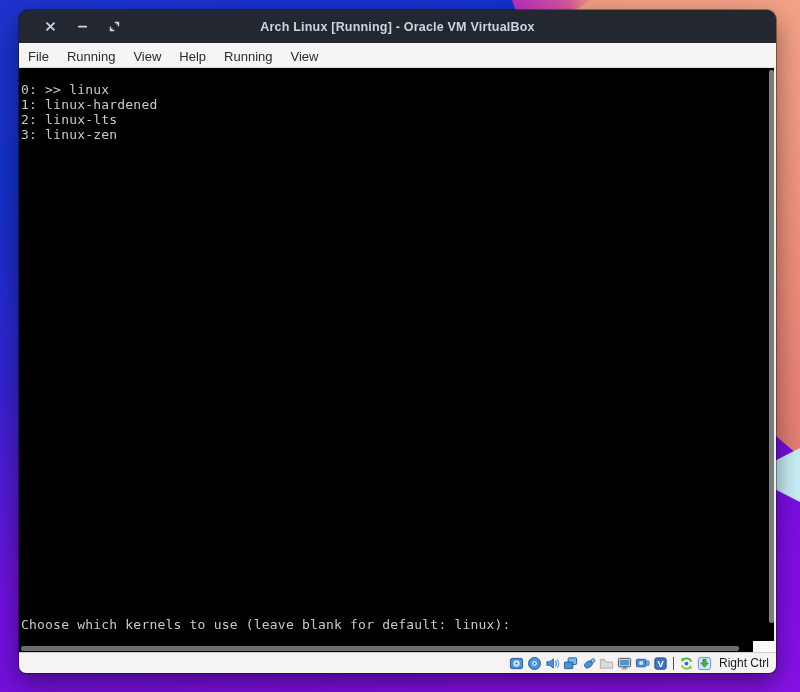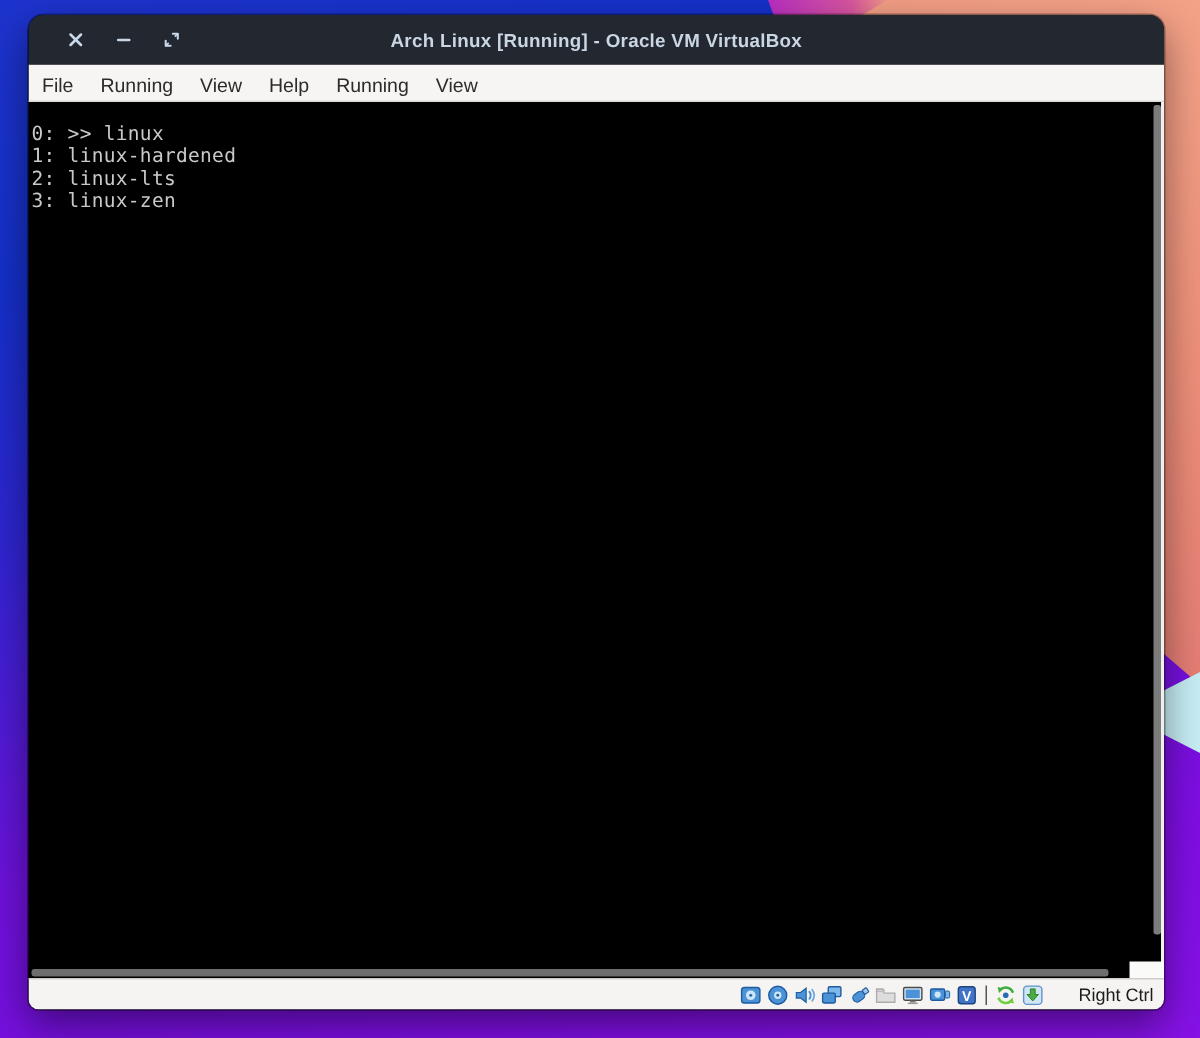--- a/index.html
+++ b/index.html
@@ -91,21 +91,21 @@
     background: #f5f4f2;
     border-top: 1px solid #cfcdc9;
     display: flex; align-items: center; justify-content: flex-end;
     padding-right: 7px; box-sizing: border-box;
     gap: 3px;
   }
   .sb-icon { width: 15px; height: 15px; display: inline-flex; }
   .sb-icon svg { width: 15px; height: 15px; }
   .sb-icon.dim { opacity: .92; }
   .sb-sep { width: 1px; height: 13px; background: #555; margin: 0 2px; }
-  .hostkey { font-size: 12px; color: #1c1c1c; margin-left: 20px; }
+  .hostkey { font-size: 12px; color: #1c1c1c; margin-left: 4px; }
 </style>
 </head>
 <body>
 
 <div class="wallpaper">
   <div class="wp-base"></div>
   <div class="wp-warm"></div>
   <div class="wp-magenta"></div>
   <div class="wp-cyan"></div>
 </div>
@@ -144,20 +144,21 @@
     <span class="menu-item">View</span>
   </div>
 
   <div class="terminal">
     <div class="kernel-list">
       <div class="term-line">0: &gt;&gt; linux</div>
       <div class="term-line">1: linux-hardened</div>
       <div class="term-line">2: linux-lts</div>
       <div class="term-line">3: linux-zen</div>
     </div>
+    <div class="term-prompt">Choose which kernels to use (leave blank for default: linux):</div>
 
     <div class="vscroll">
       <div class="vscroll-track-white"></div>
       <div class="vscroll-thumb"></div>
     </div>
     <div class="hscroll">
       <div class="hscroll-thumb"></div>
     </div>
     <div class="scroll-corner"></div>
   </div>

